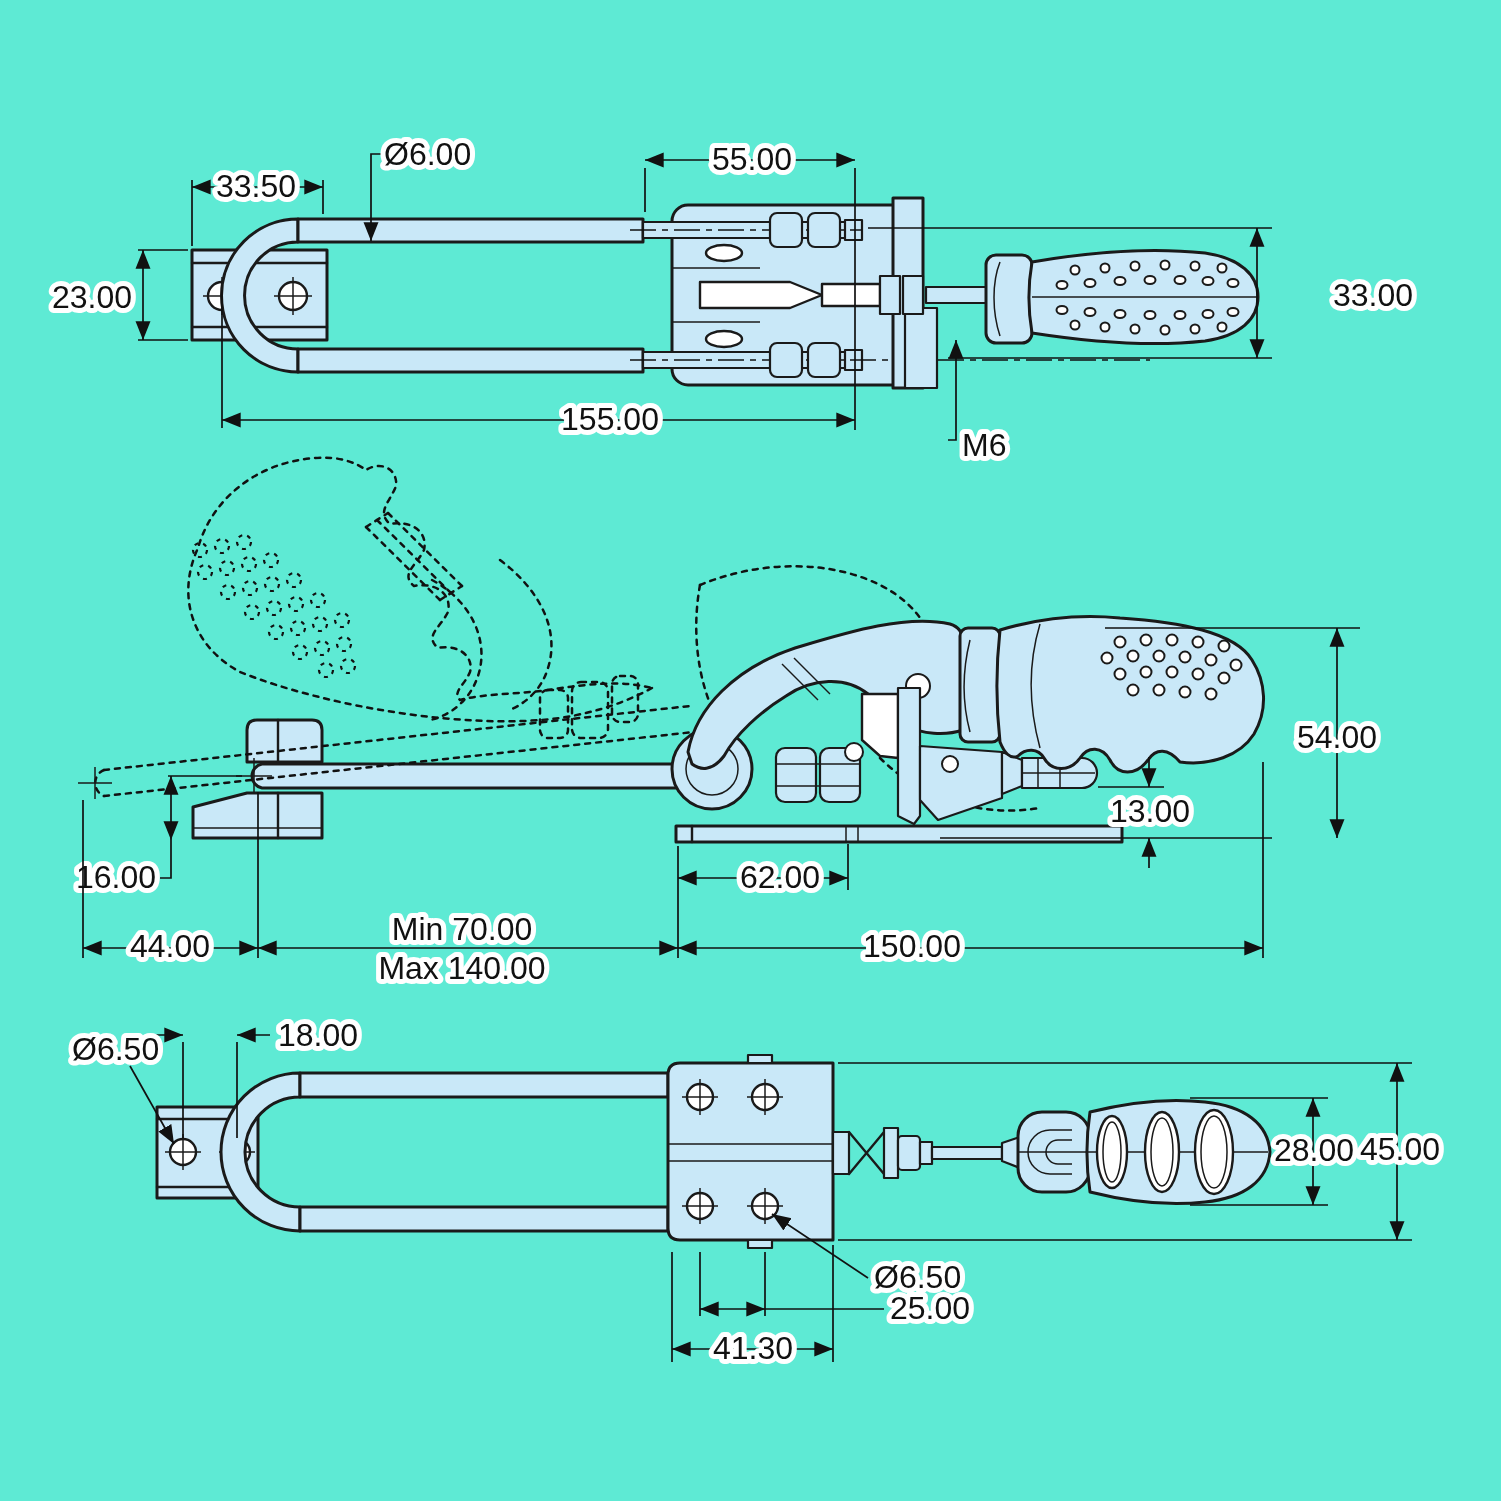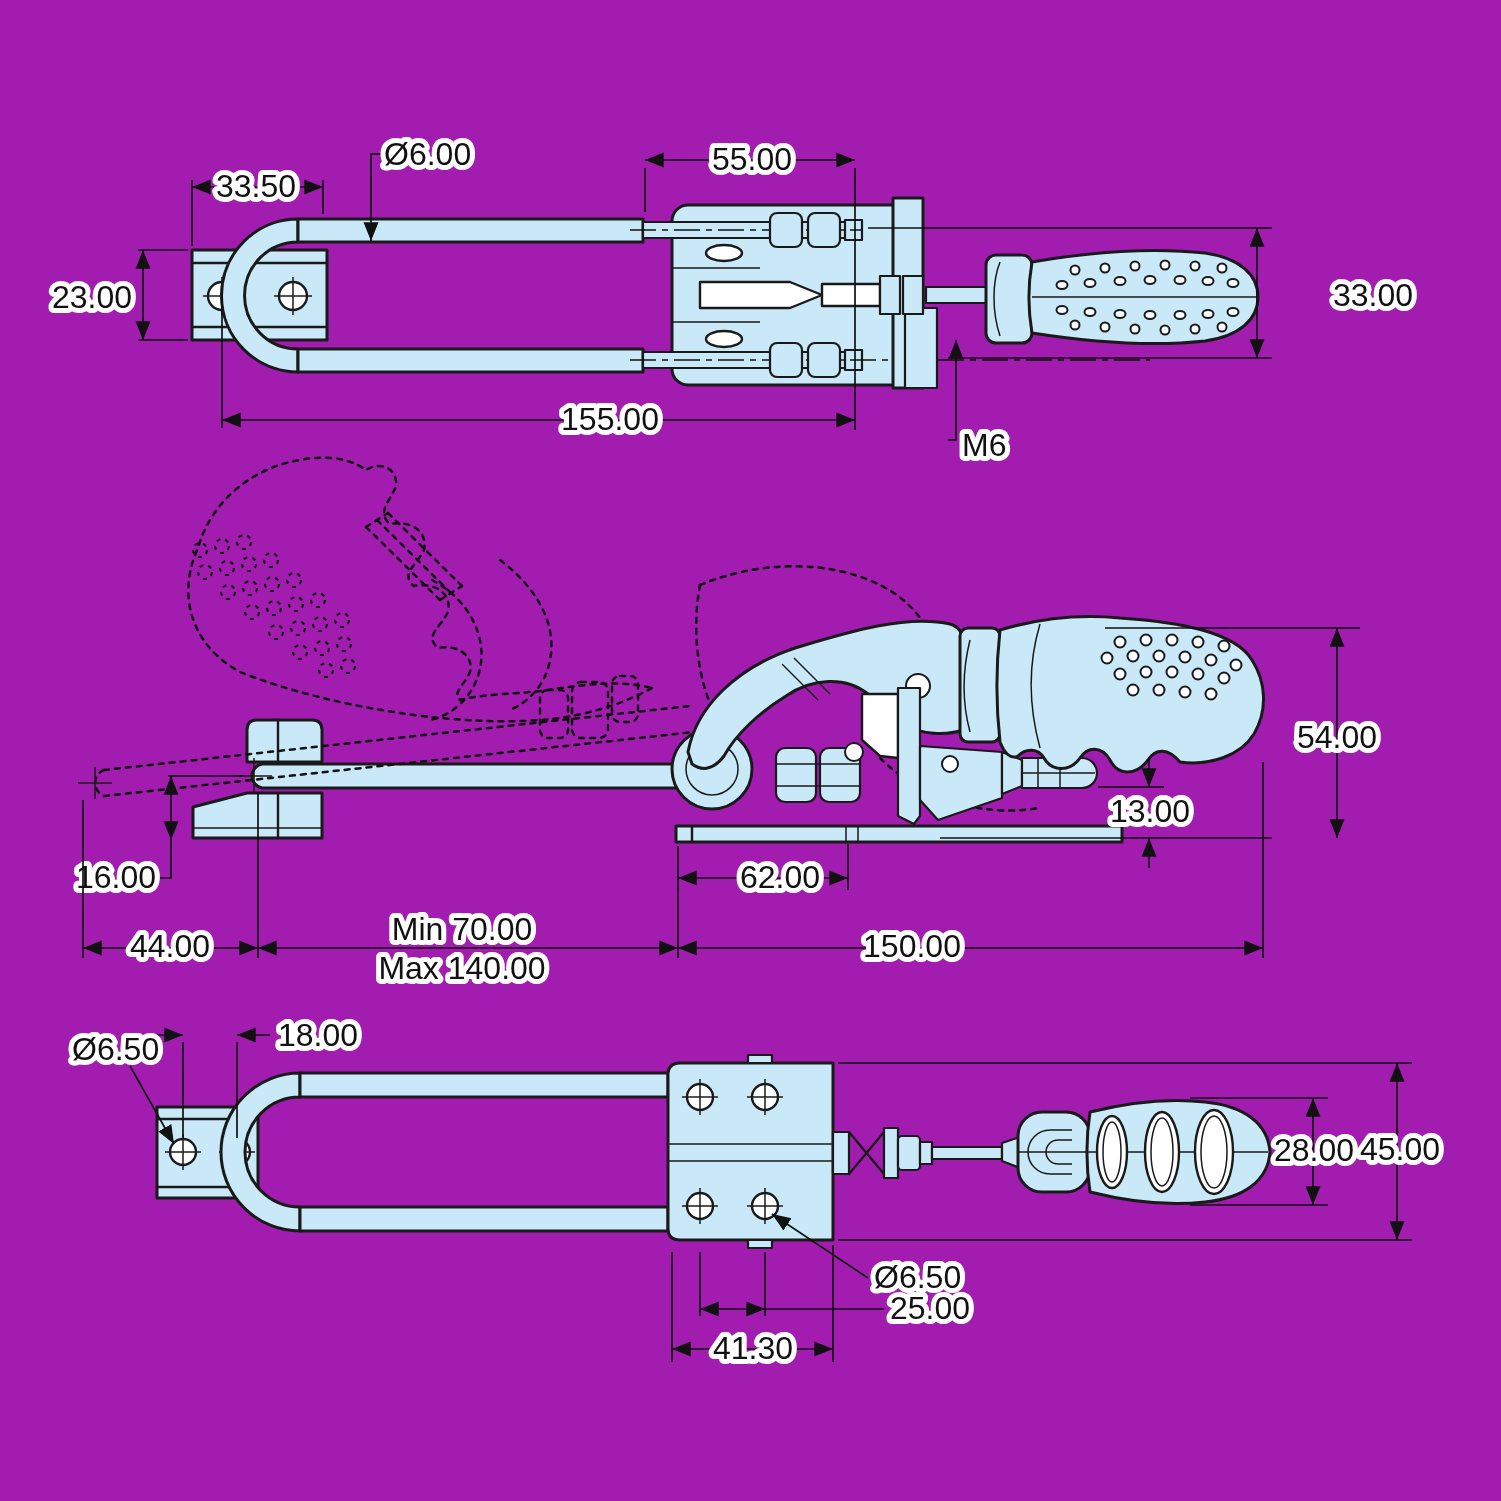--- a/index.html
+++ b/index.html
@@ -1,16 +1,16 @@
 <!DOCTYPE html>
 <html><head>
 <meta charset="utf-8">
 <style>
   html,body{margin:0;padding:0;background:#ffffff;}
-  #stage{width:1501px;height:1501px;background:#a21caf;position:relative;overflow:hidden;}
+  #stage{width:1501px;height:1501px;background:#5eead4;position:relative;overflow:hidden;}
   svg{display:block;}
   .part{fill:#c9e8f8;stroke:#1a1a1a;stroke-width:3;stroke-linejoin:round;}
   .part2{fill:#c9e8f8;stroke:#1a1a1a;stroke-width:2.2;stroke-linejoin:round;}
   .white{fill:#ffffff;stroke:#1a1a1a;stroke-width:2.4;stroke-linejoin:round;}
   .ln{stroke:#1a1a1a;stroke-width:2.4;fill:none;stroke-linecap:round;}
   .thin{stroke:#1a1a1a;stroke-width:1.5;fill:none;}
   .dim{stroke:#111111;stroke-width:1.7;fill:none;}
   .cl{stroke:#111111;stroke-width:1.5;fill:none;stroke-dasharray:26 6 6 6;}
   .ph{stroke:#111111;stroke-width:2.5;fill:none;stroke-dasharray:5 6;stroke-linecap:round;stroke-linejoin:round;}
   .phf{stroke:#111111;stroke-width:2.2;fill:none;stroke-dasharray:4 5;}

